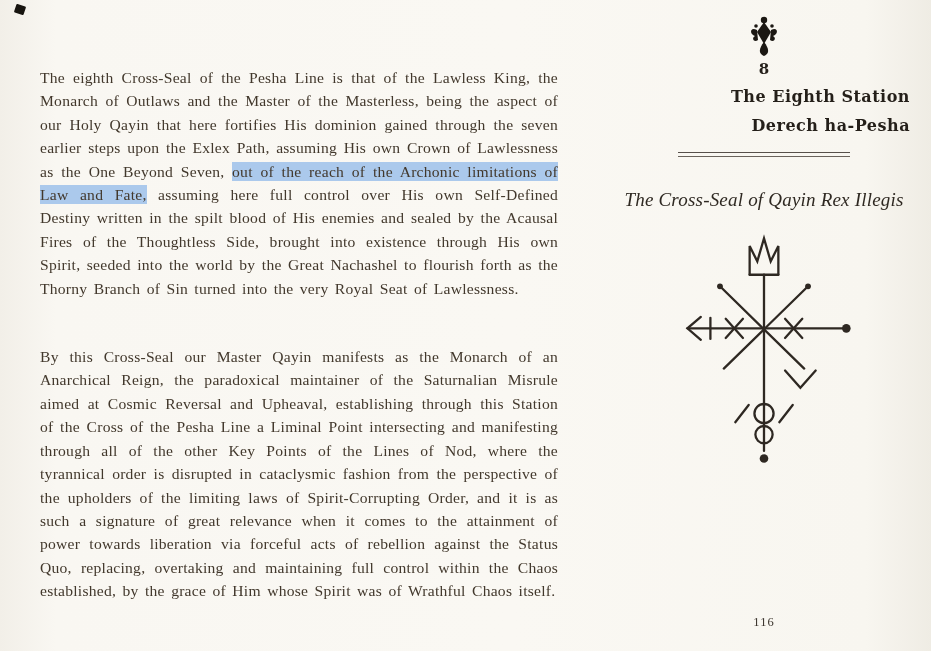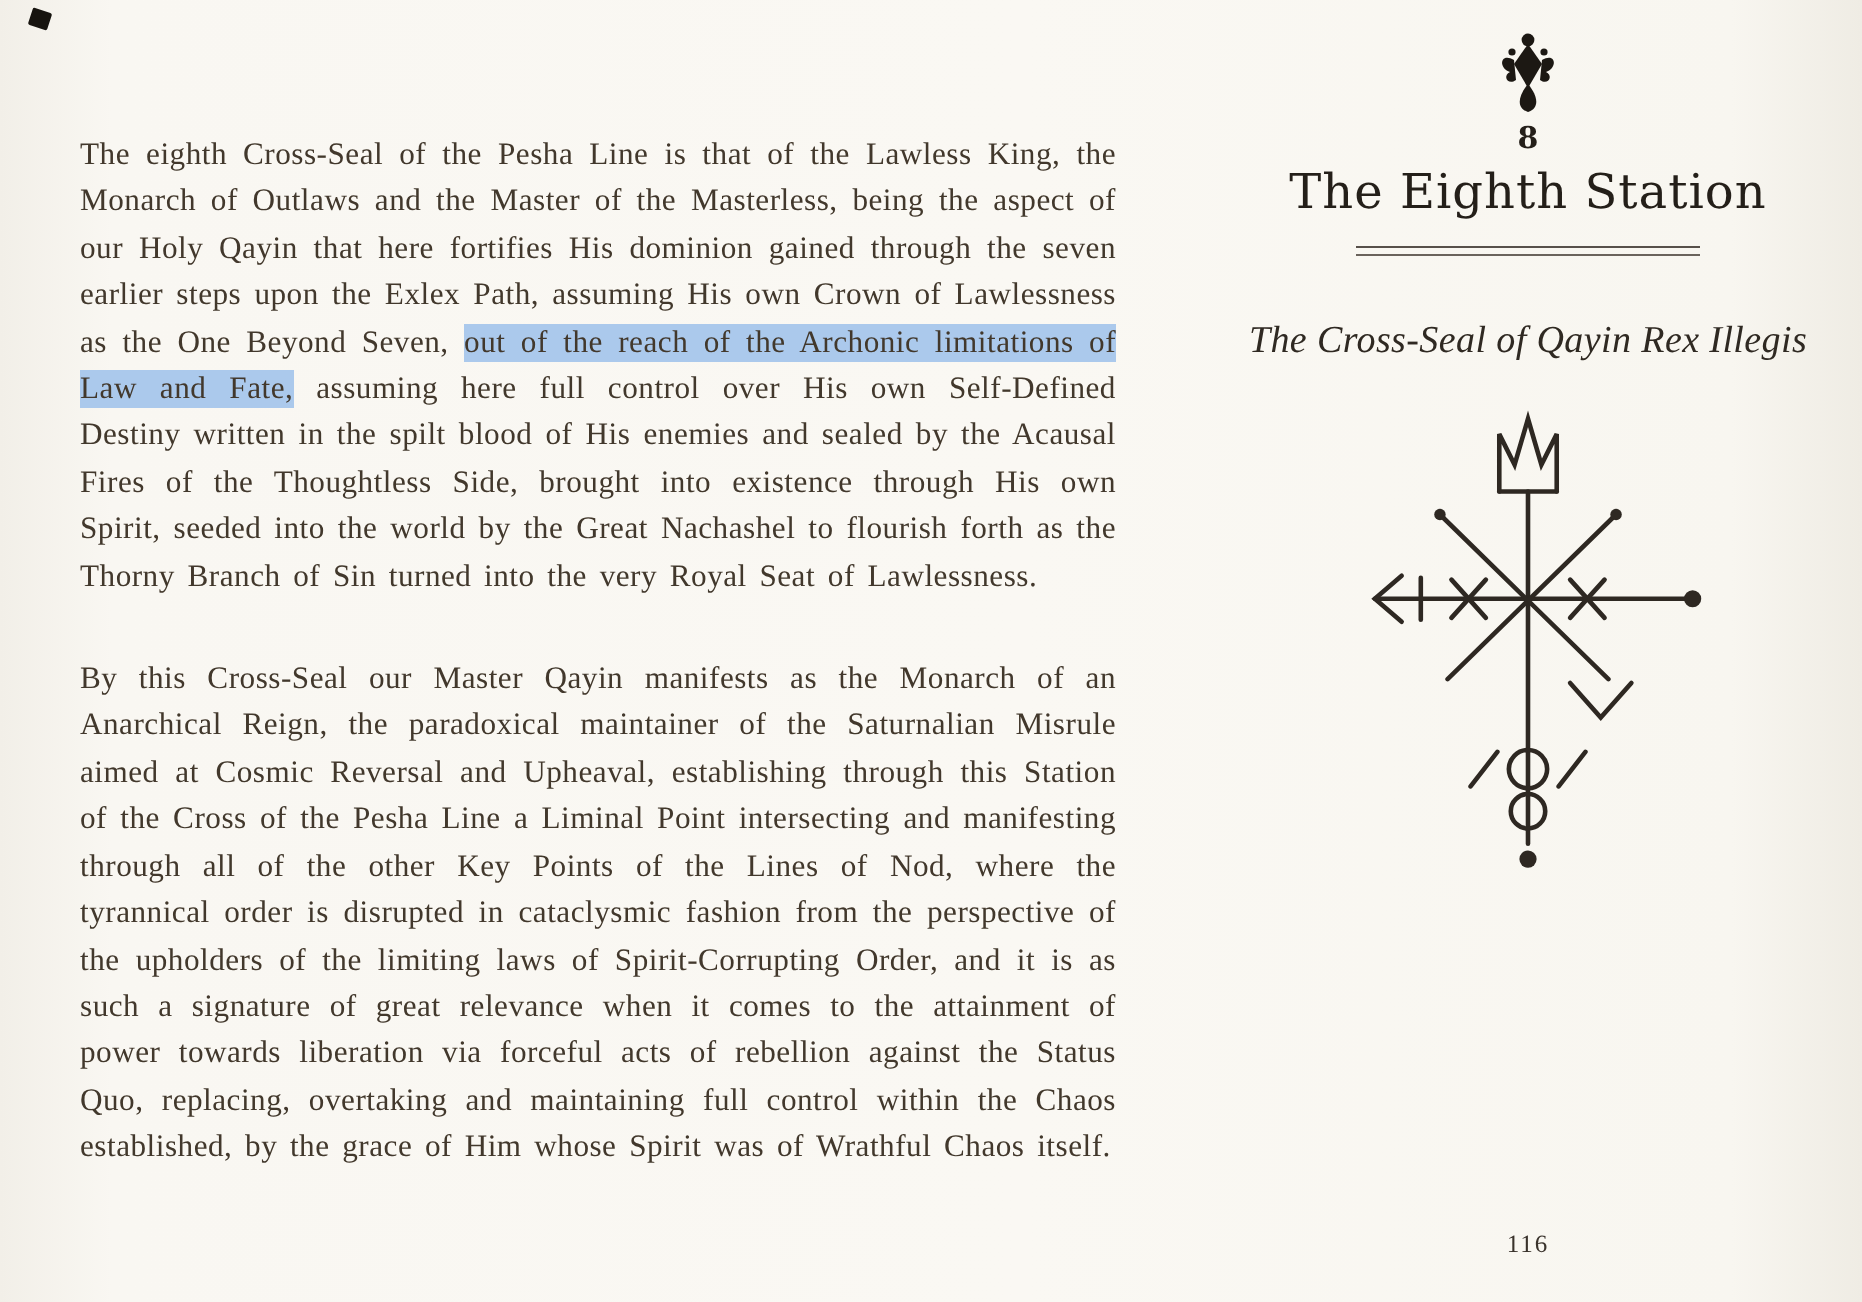--- a/index.html
+++ b/index.html
@@ -29,21 +29,21 @@
     position: absolute;
     left: 40px; top: 66px;
     width: 518px;
     color: #42382c;
     font-size: 15.6px;
     line-height: 23.4px;
     text-align: justify;
     letter-spacing: 0.25px;
     word-spacing: 2.2px;
   }
-  .text-block p + p { margin-top: 28px; }
+  .text-block p + p { margin-top: 45px; }
   mark.hl {
     background: #abc9ec;
     color: inherit;
     padding: 1px 0;
   }
   
   .right-col {
     position: absolute;
     left: 618px; top: 0;
     width: 292px;
@@ -54,26 +54,27 @@
   .ornament-wrap { margin-top: 14px; height: 44px; }
   .station-number {
     font-family: "DejaVu Serif", serif;
     font-size: 15px;
     font-weight: bold;
     margin-top: 2px;
     color: #241f19;
   }
   .station-title {
     font-family: "DejaVu Serif", serif;
-    font-weight: normal;
-    font-size: 24px;
+    font-weight: bold;
+    font-size: 16px;
     line-height: 29px;
     margin-top: 4px;
     color: #241f19;
     letter-spacing: 0.5px;
+    text-align: right;
   }
   .title-line { display: block; }
   .heading-rule {
     width: 172px;
     margin: 12px auto 0 auto;
     height: 5px;
     border-top: 1.5px solid #57504a;
     border-bottom: 1px solid #6a635c;
   }
   .caption {
@@ -119,20 +120,21 @@
           <circle cx="12" cy="12" r="1.8"></circle>
           <circle cx="28" cy="12" r="1.8"></circle>
         </g>
       </svg>
     </div>
 
     <div class="station-number">8</div>
 
     <h1 class="station-title">
       <span class="title-line">The Eighth Station</span>
+      <span class="title-line">Derech ha-Pesha</span>
     </h1>
 
     <div class="heading-rule"></div>
 
     <div class="caption">The Cross-Seal of Qayin Rex Illegis</div>
 
     <div class="sigil-wrap">
       <svg width="220" height="268" viewBox="0 0 220 280" aria-hidden="true">
         <g stroke="#2e2822" stroke-width="2.4" fill="none" stroke-linecap="round" stroke-linejoin="miter">
 

